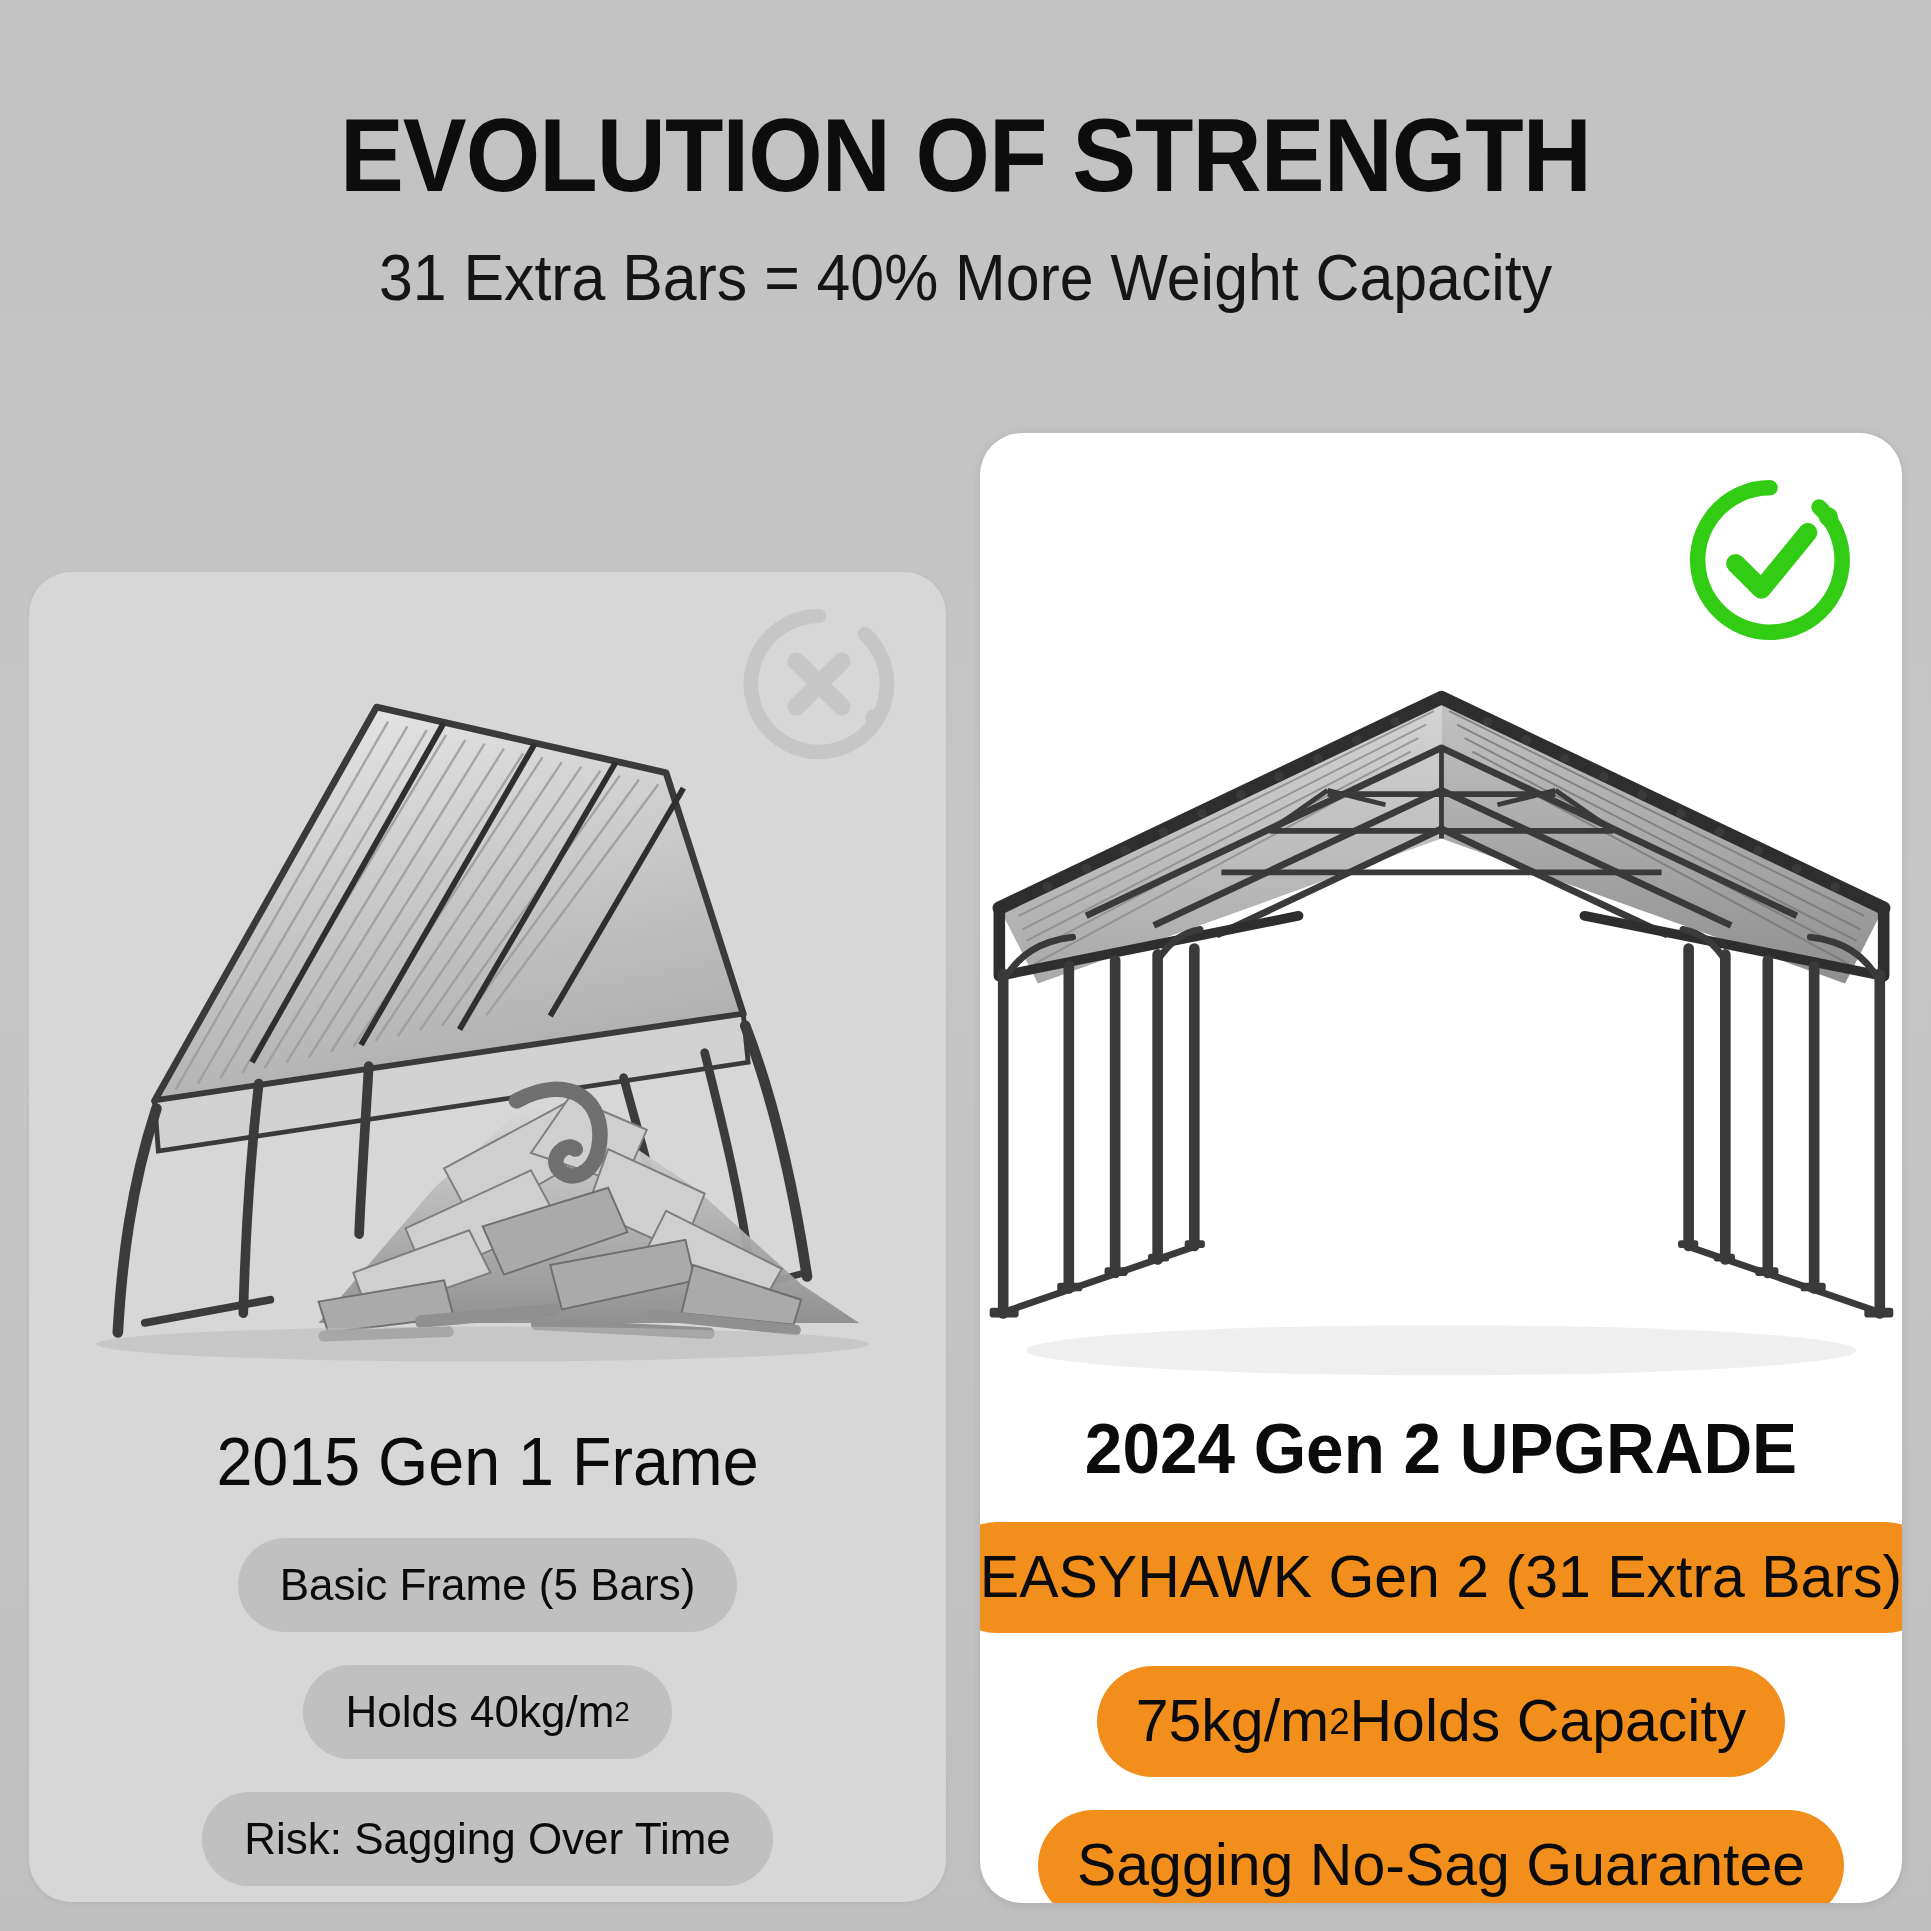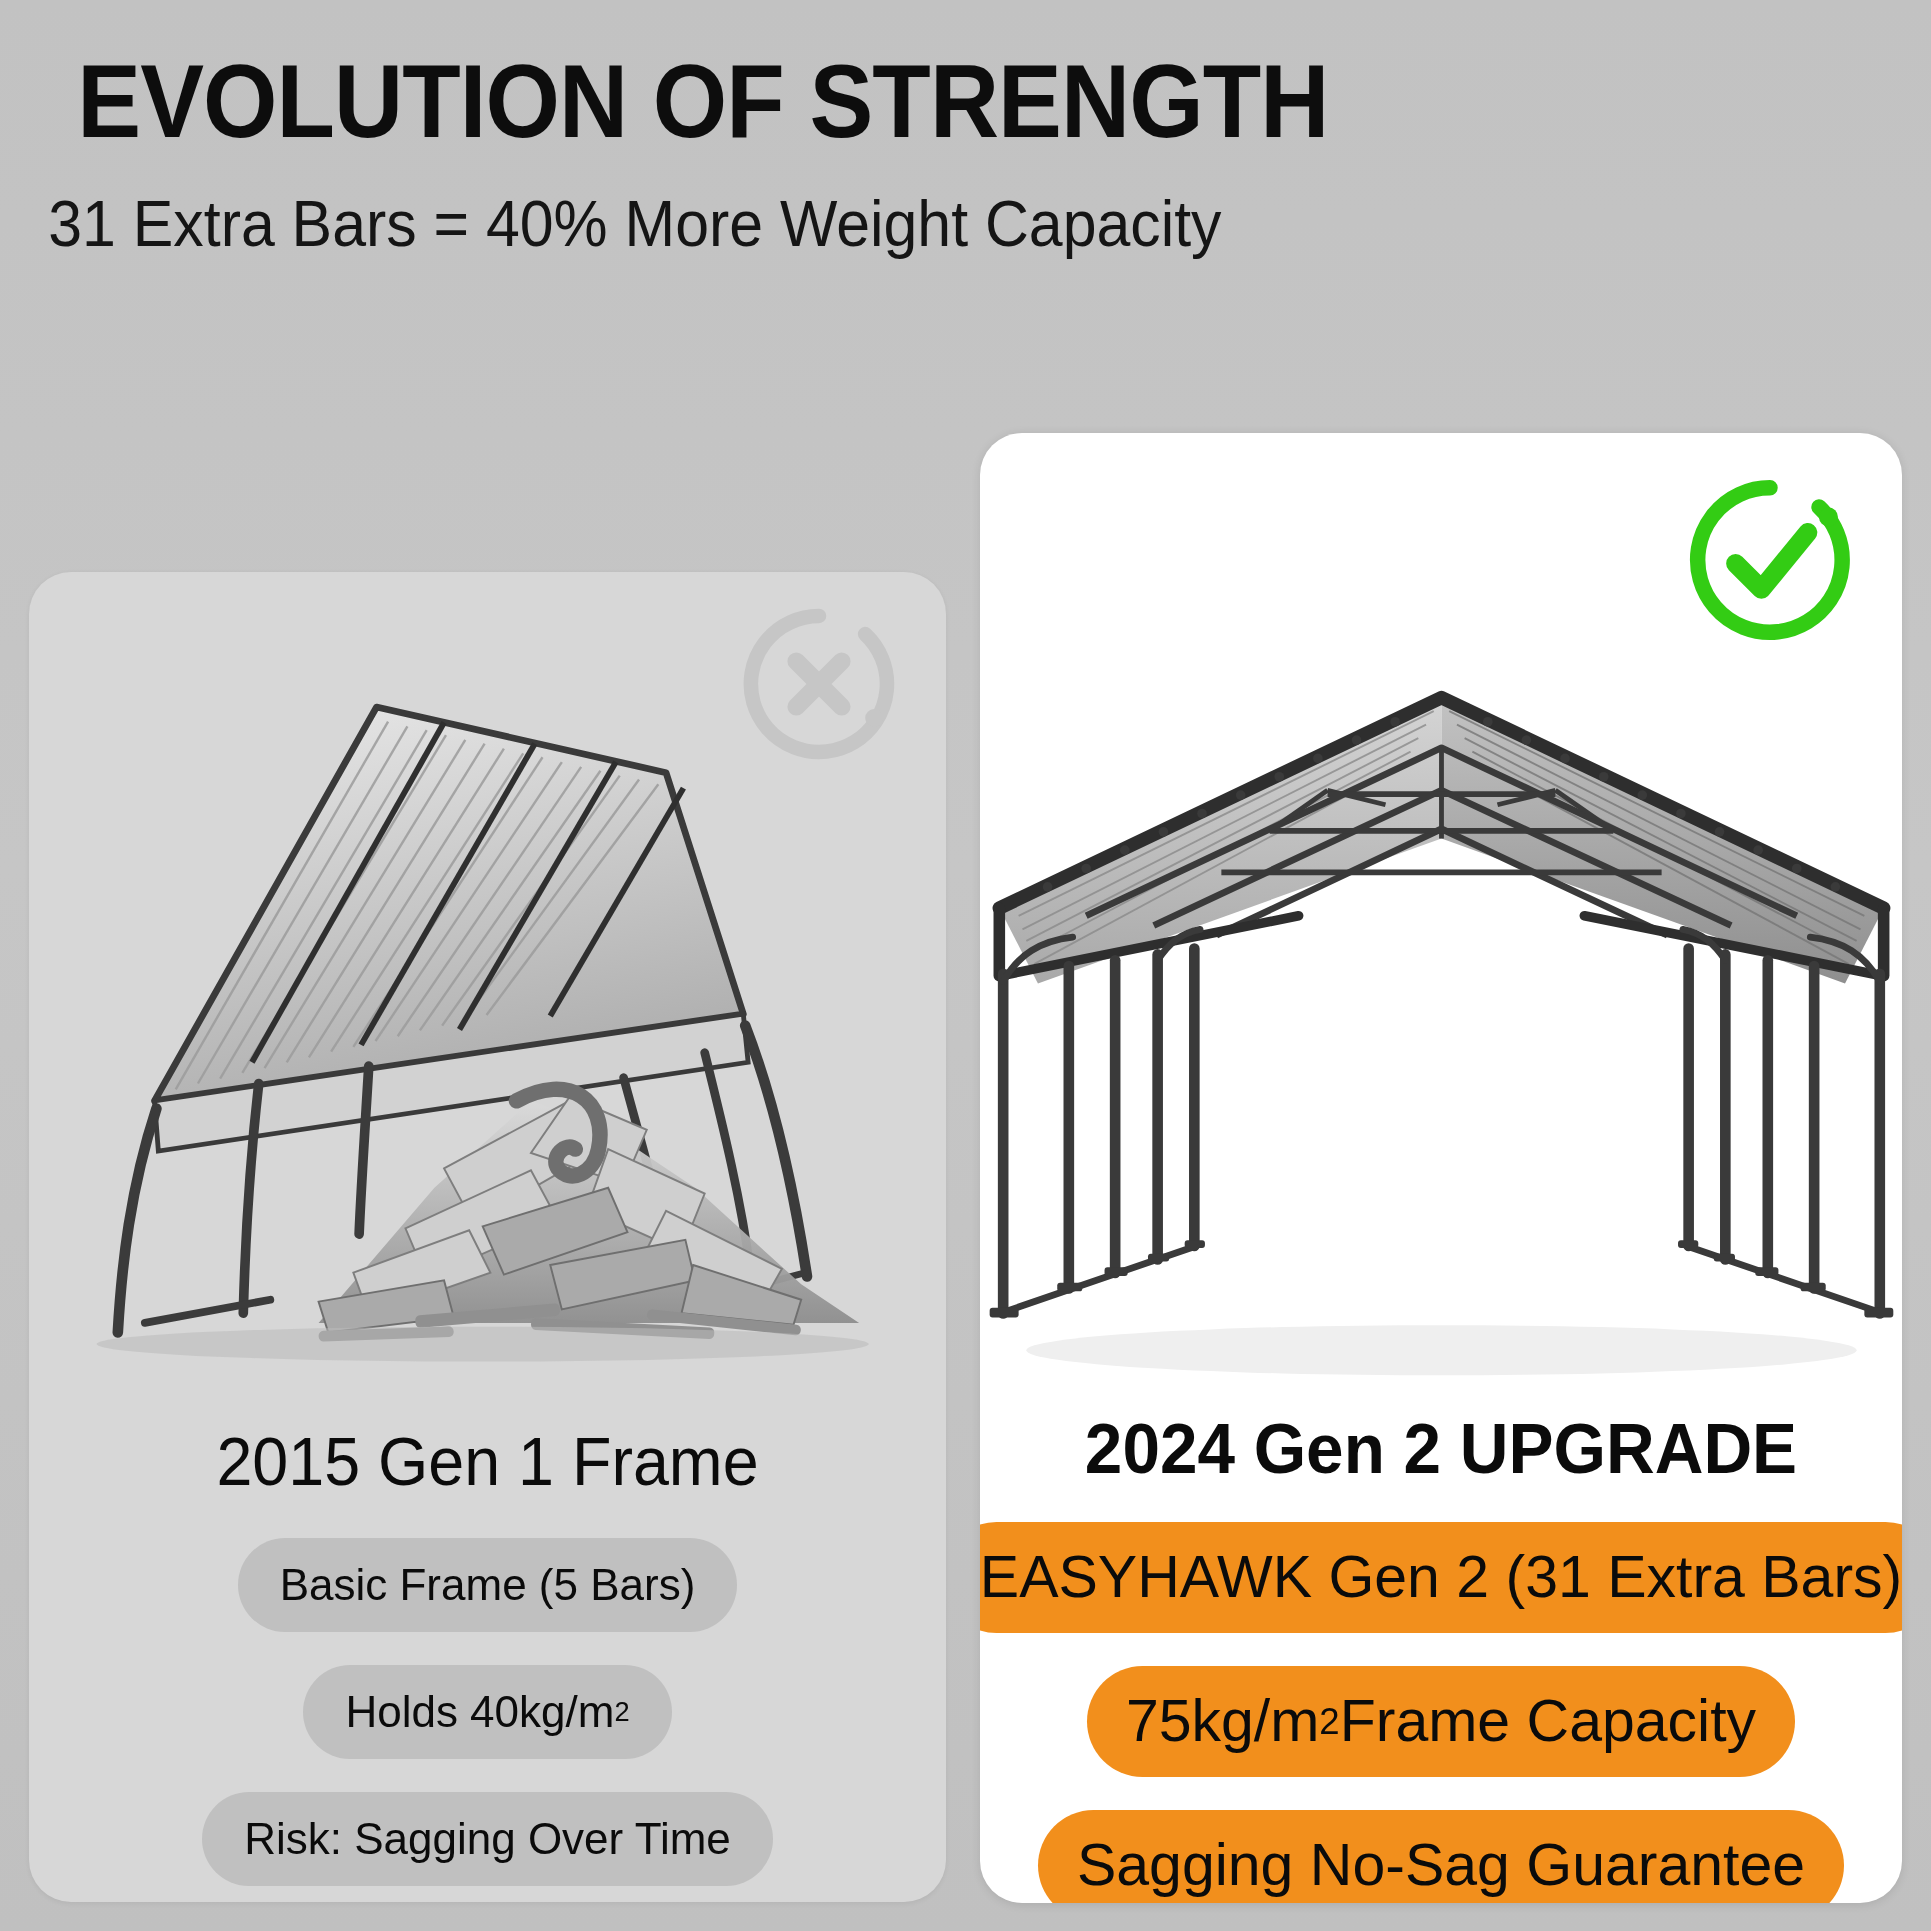--- a/index.html
+++ b/index.html
@@ -12,22 +12,22 @@
   .page {
     position: relative;
     width: 1931px; height: 1931px;
     background: linear-gradient(180deg, #c2c2c2 0%, #c6c6c6 45%, #c0c0c0 100%);
   }
 
   
   .header {
     position: absolute;
     top: 0; left: 0; width: 1931px;
-    padding-top: 47px;
-    text-align: left;
+    padding-top: 101px;
+    text-align: center;
   }
   .title {
     font-size: 104px;
     font-weight: 700;
     color: #0d0d0d;
     letter-spacing: -1px;
     line-height: 1.05;
     transform: scaleX(0.92);
     white-space: nowrap;
   }
@@ -382,21 +382,21 @@
         </svg>
       </div>
 
       <div class="panel-caption caption-new">2024 Gen 2 UPGRADE</div>
 
       <div class="badges badges-new">
         <div class="badge badge-orange">EASYHAWK Gen 2 (31 Extra Bars)</div>
         <div class="badge badge-orange">
             <span>75kg/m</span>
             <sup>2</sup>
-            <span> Frame Capacity</span>
+            <span> Holds Capacity</span>
           </div>
         <div class="badge badge-orange">Sagging No-Sag Guarantee</div>
       </div>
     </div>
 
   </div>
 </div>
 
 
 </body></html>

